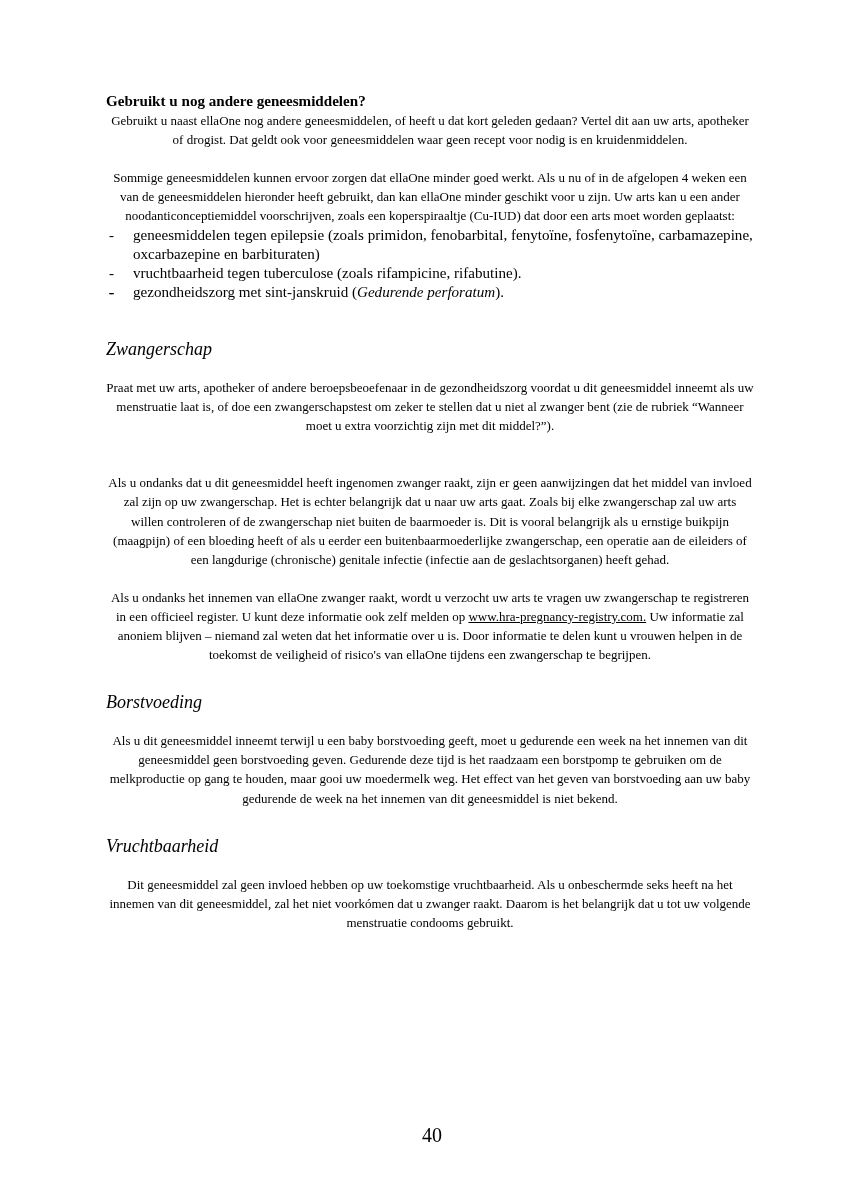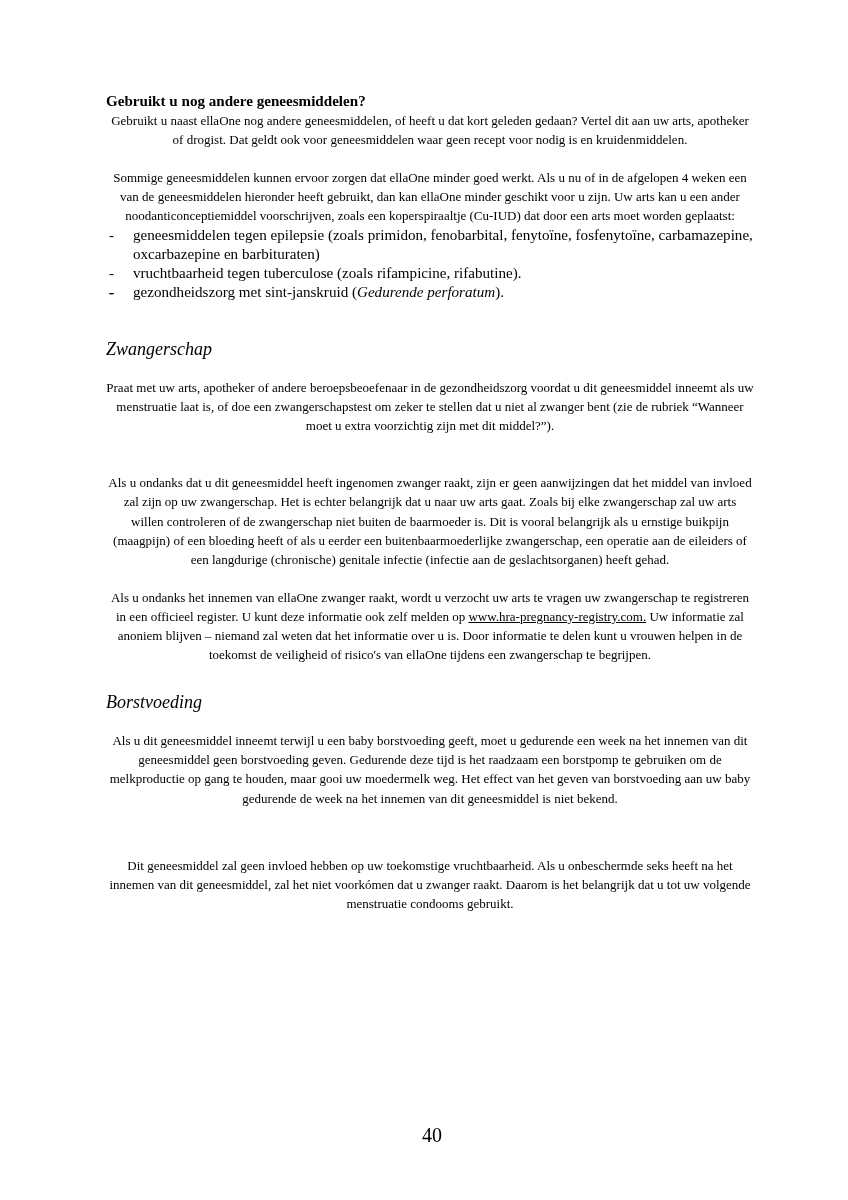--- a/index.html
+++ b/index.html
@@ -146,20 +146,21 @@
 
     <span class="subheading">Borstvoeding</span>
 
     <div class="gap-19"></div>
 
     <p class="para tight">Als u dit geneesmiddel inneemt terwijl u een baby borstvoeding geeft, moet u gedurende een week na het innemen van dit geneesmiddel geen borstvoeding geven. Gedurende deze tijd is het raadzaam een borstpomp te gebruiken om de melkproductie op gang te houden, maar gooi uw moedermelk weg. Het effect van het geven van borstvoeding aan uw baby gedurende de week na het innemen van dit geneesmiddel is niet bekend.</p>
 
     <div class="gap-19"></div>
     <div class="gap-10"></div>
 
+    <span class="subheading">Vruchtbaarheid</span>
 
     <div class="gap-19"></div>
 
     <p class="para tight">Dit geneesmiddel zal geen invloed hebben op uw toekomstige vruchtbaarheid. Als u onbeschermde seks heeft na het innemen van dit geneesmiddel, zal het niet voorkómen dat u zwanger raakt. Daarom is het belangrijk dat u tot uw volgende menstruatie condooms gebruikt.</p>
 
   </div>
 
   <div class="page-number">40</div>
 </div>
 

